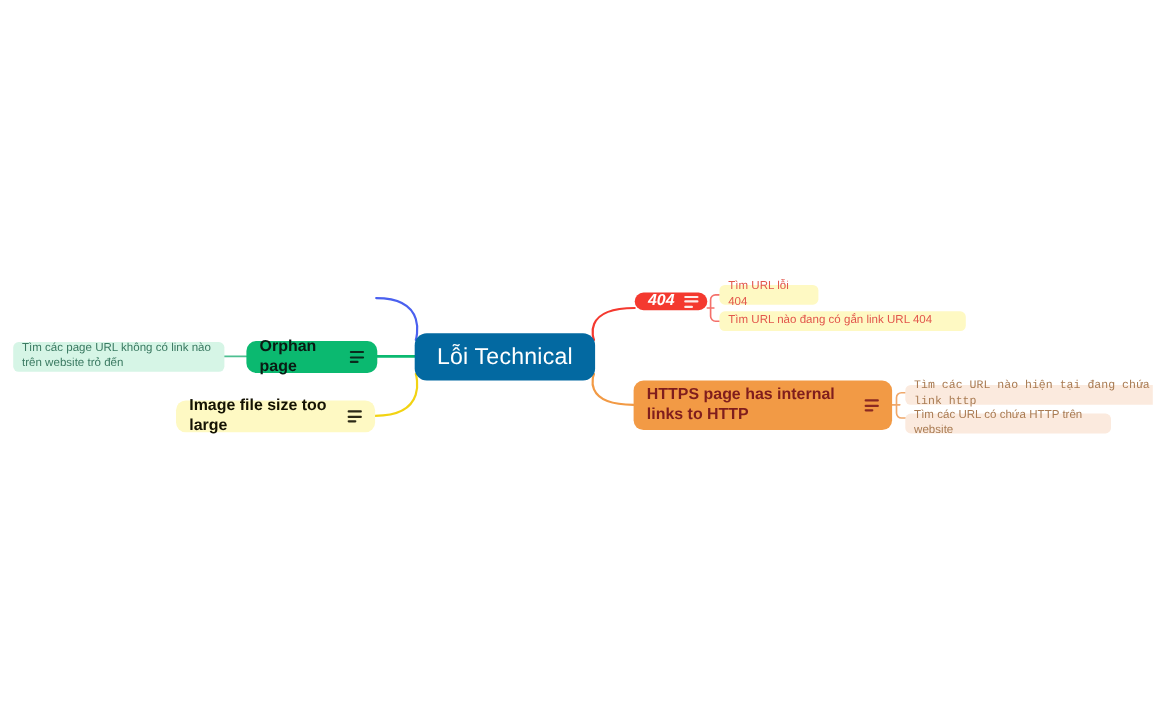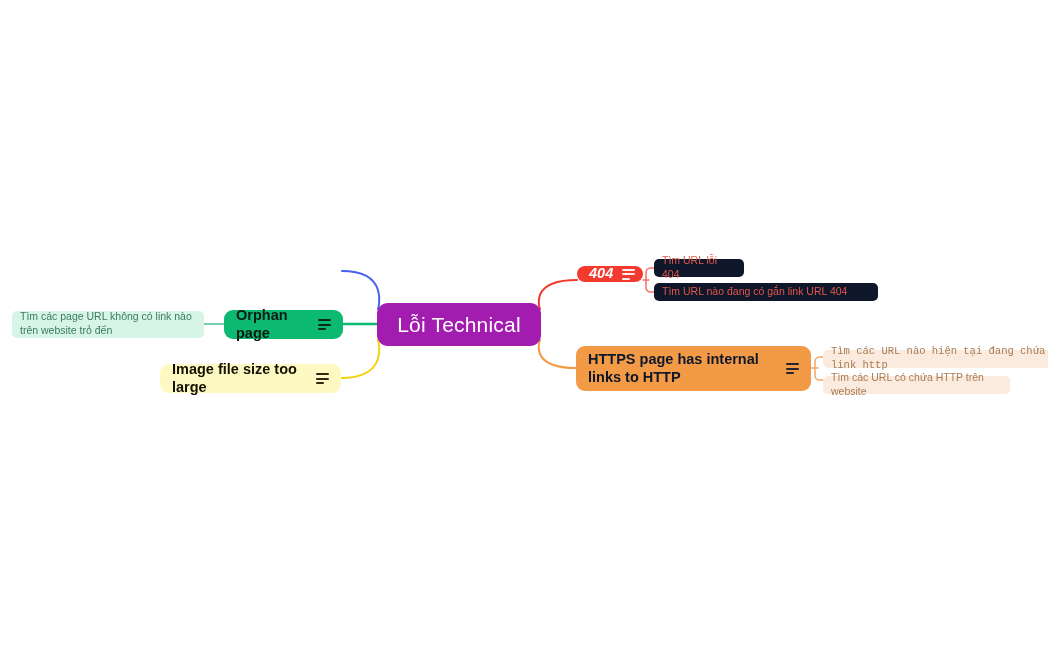--- a/index.html
+++ b/index.html
@@ -36,21 +36,21 @@
   .node {
     position: absolute;
     box-sizing: border-box;
     display: flex;
     align-items: center;
     border-radius: 9px;
   }
 
   
   .root {
-    background: #a21caf;
+    background: #0369a1;
     color: #ffffff;
     border-radius: 11px;
     justify-content: center;
     font-size: 21px;
     font-weight: 500;
     letter-spacing: .2px;
   }
 
   
   .branch {
@@ -59,35 +59,35 @@
     gap: 9px;
     font-size: 14.5px;
     font-weight: 700;
   }
   .branch .label { white-space: pre-line; line-height: 1.22; }
 
   .branch.blue   { background: #4a60ef; color: #ffffff; }
   .branch.green  { background: #0bb970; color: #0a1b14; gap: 12px; }
   .branch.yellow { background: #fef9c3; color: #141203; }
   .branch.red    { background: #f4392f; color: #ffffff; }
-  .branch.orange { background: #f29a45; color: #0f172a; }
+  .branch.orange { background: #f29a45; color: #7f1d1d; }
 
   .branch.wrap { align-items: center; }
   .branch.wrap .label { flex: 1; }
 
   
   .leaf {
     border-radius: 5px;
     padding: 4px 8px 5px 8px;
     font-size: 10.5px;
     line-height: 1.32;
     align-items: center;
   }
   .leaf.mint   { background: #d6f5e6; color: #3b7a62; }
-  .leaf.pink   { background: #0f172a; color: #e2564c; }
+  .leaf.pink   { background: #fef9c3; color: #e2564c; }
   .leaf.peach  { background: #fbeade; color: #a97b52; }
 
   
   .note-icon {
     flex: 0 0 auto;
     width: 13px;
     height: 11px;
     display: flex;
     flex-direction: column;
     justify-content: space-between;

